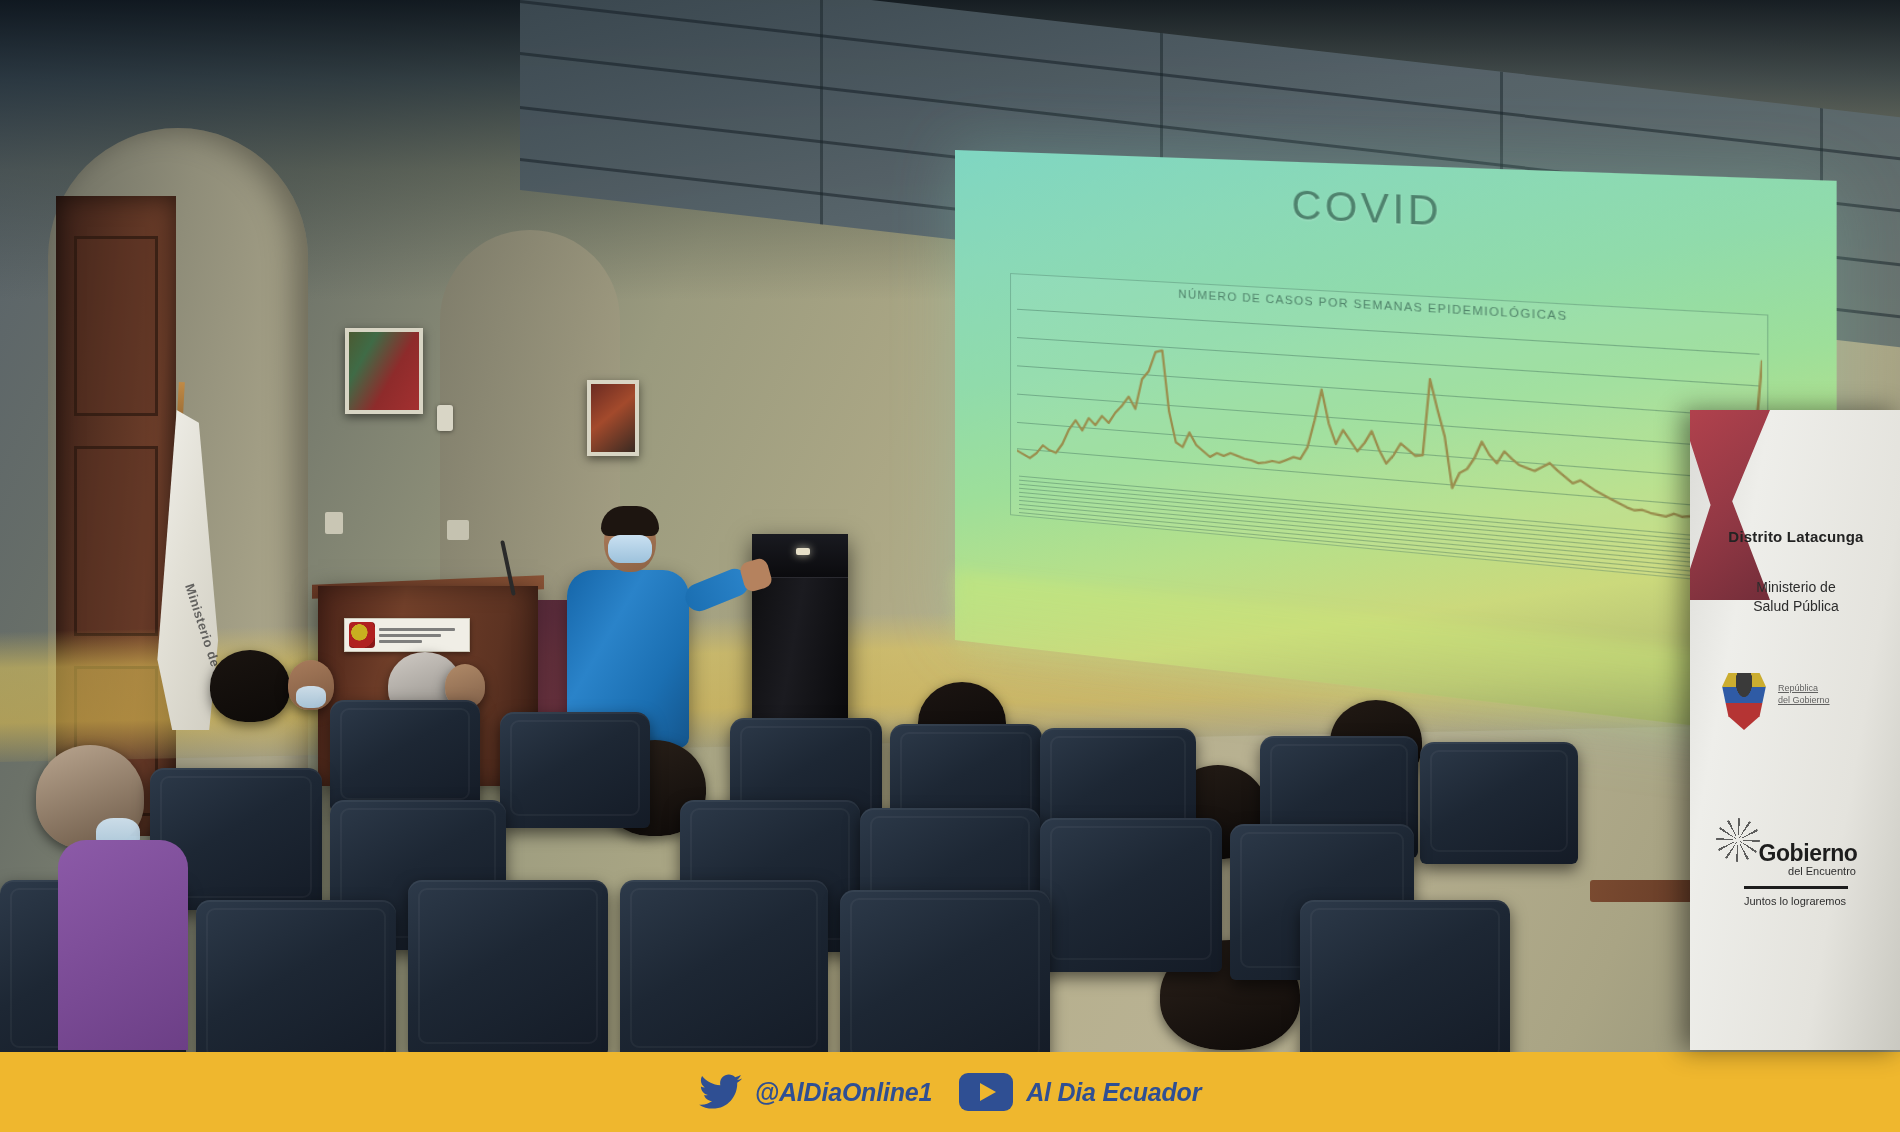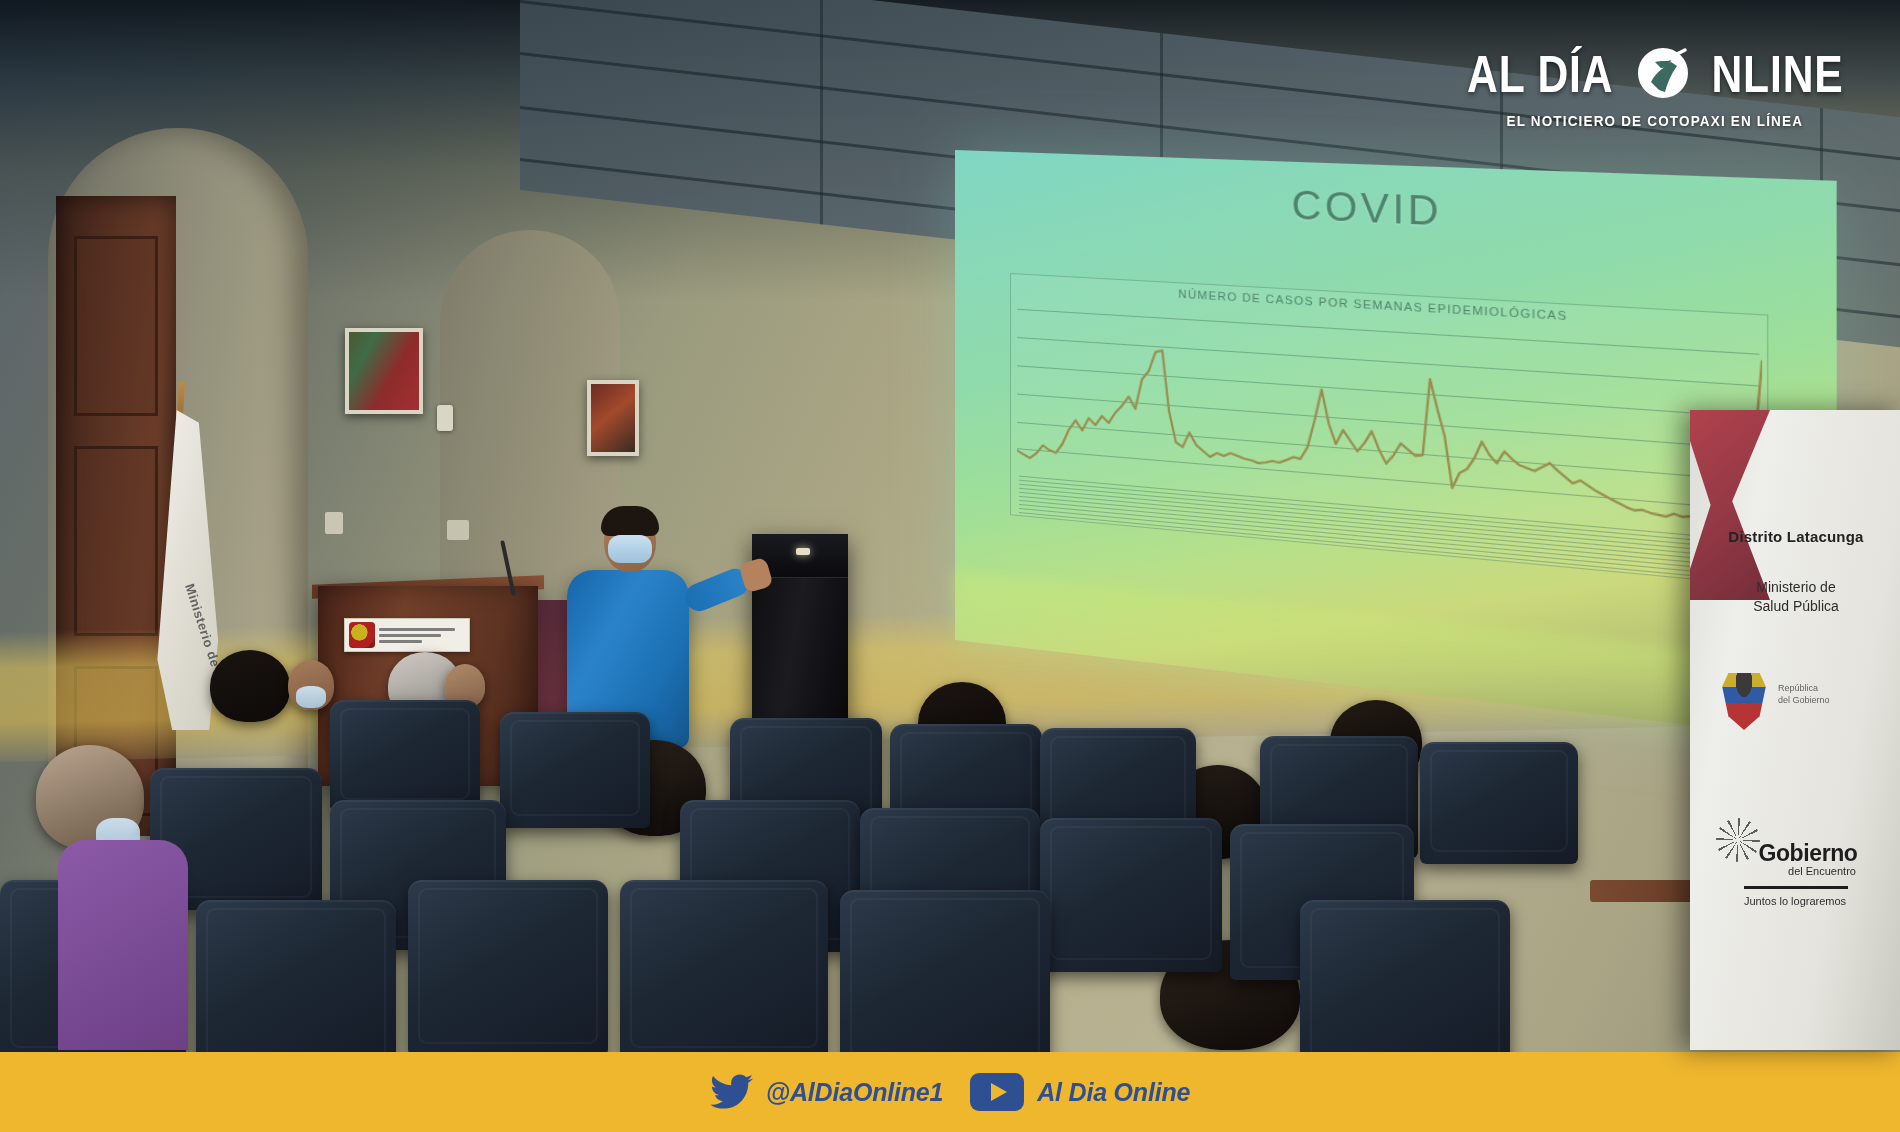--- a/index.html
+++ b/index.html
@@ -247,21 +247,21 @@
   .banner-crest {
     position:absolute; left:28px; top:258px; width:52px; height:62px;
     background:
       radial-gradient(ellipse at 50% 22%, #2b2b2b 0 22%, rgba(0,0,0,0) 23%),
       linear-gradient(180deg,#c8a820 0 30%, #1f4fa0 30% 56%, #b02424 56% 100%);
     clip-path:polygon(20% 8%, 80% 8%, 92% 30%, 80% 78%, 50% 100%, 20% 78%, 8% 30%);
     opacity:0.92;
   }
   .banner-crest-txt {
     position:absolute; left:88px; top:272px; width:100px;
-    font-size:9px; color:#4a4a4a; line-height:12px; opacity:0.85;
+    font-size:9px; color:#4a4a4a; line-height:12px; opacity:0.85;text-decoration:underline;
   }
   .banner-gob {
     position:absolute; left:0; right:0; top:430px; text-align:center;
   }
   .gob-star {
     position:absolute; left:26px; top:-22px; width:44px; height:44px;
     background:
       conic-gradient(from 0deg,
         #3a3a3a 0 6deg, rgba(0,0,0,0) 6deg 30deg,
         #3a3a3a 30deg 36deg, rgba(0,0,0,0) 36deg 60deg,
@@ -518,36 +518,20 @@
     <div class="chair" style="left:620px; top:880px; width:208px; height:180px;"></div>
     <div class="chair" style="left:840px; top:890px; width:210px; height:180px;"></div>
     <div class="chair" style="left:1300px; top:900px; width:210px; height:170px;"></div>
 
     <div style="position:absolute; left:58px; top:840px; width:130px; height:210px;
                 background:linear-gradient(150deg,#8c5aa8,#6c3f86); border-radius:28px 28px 0 0;"></div>
 
     <div style="position:absolute; left:1590px; top:880px; width:180px; height:22px;
                 background:linear-gradient(100deg,#7a4a30,#5a3422); border-radius:3px;"></div>
 
-    <div class="logo">
-      <div class="logo-row">
-        <span class="logo-word">AL DÍA</span>
-        <span class="logo-globe">
-          <svg width="64" height="64" viewBox="0 0 64 64">
-            <circle cx="32" cy="33" r="24" fill="#ffffff"></circle>
-            <path d="M14 26 C24 20, 40 18, 54 10" stroke="#ffffff" stroke-width="3.5" fill="none" stroke-linecap="round"></path>
-            <path d="M20 42 C26 30, 34 28, 40 22 L46 26 C40 34, 36 44, 34 52 L28 50 Z" fill="#3b6a60"></path>
-            <path d="M24 22 C30 20, 36 22, 40 20 L38 27 L30 28 Z" fill="#3b6a60"></path>
-            <ellipse cx="32" cy="33" rx="24" ry="24" fill="none" stroke="#ffffff" stroke-width="2"></ellipse>
-          </svg>
-        </span>
-        <span class="logo-word">NLINE</span>
-      </div>
-      <div class="logo-tag">EL NOTICIERO DE COTOPAXI EN LÍNEA</div>
-    </div>
 
   </div>
 
   <div class="footer">
 
 
     <div class="fitem">
       <span class="ficon">
         <svg width="44" height="38" viewBox="0 0 44 38">
           <path d="M43 5.5c-1.6 0.7-3.3 1.2-5.1 1.4 1.8-1.1 3.2-2.8 3.9-4.9-1.7 1-3.6 1.8-5.6 2.2C34.6 2.5 32.3 1.5 29.8 1.5c-4.8 0-8.7 3.9-8.7 8.7 0 0.7 0.1 1.3 0.2 2C14 11.8 7.5 8.3 3.1 2.9 2.3 4.2 1.9 5.7 1.9 7.3c0 3 1.5 5.7 3.9 7.2-1.4 0-2.8-0.4-3.9-1.1v0.1c0 4.2 3 7.7 7 8.5-0.7 0.2-1.5 0.3-2.3 0.3-0.6 0-1.1-0.1-1.6-0.2 1.1 3.5 4.3 6 8.1 6-3 2.3-6.7 3.7-10.8 3.7-0.7 0-1.4 0-2.1-0.1 3.9 2.5 8.4 3.9 13.3 3.9 16 0 24.7-13.2 24.7-24.7V9.7C40.3 8.6 41.8 7.2 43 5.5z" fill="#2f4f93"></path>
@@ -556,21 +540,21 @@
       <span class="fhandle">@AlDiaOnline1</span>
     </div>
 
     <div class="fitem">
       <span class="ficon">
         <svg width="56" height="42" viewBox="0 0 56 42">
           <rect x="1" y="2" width="54" height="38" rx="9" fill="#2f4f93"></rect>
           <path d="M22 12 L38 21 L22 30 Z" fill="#efb72e"></path>
         </svg>
       </span>
-      <span class="fhandle">Al Dia Online</span>
+      <span class="fhandle">Al Dia Ecuador</span>
     </div>
 
 
   </div>
 
   <div class="banner">
     <div class="banner-swoosh"></div>
     <div class="banner-t1">Distrito Latacunga</div>
     <div class="banner-t2">
       <div>Ministerio de</div>

